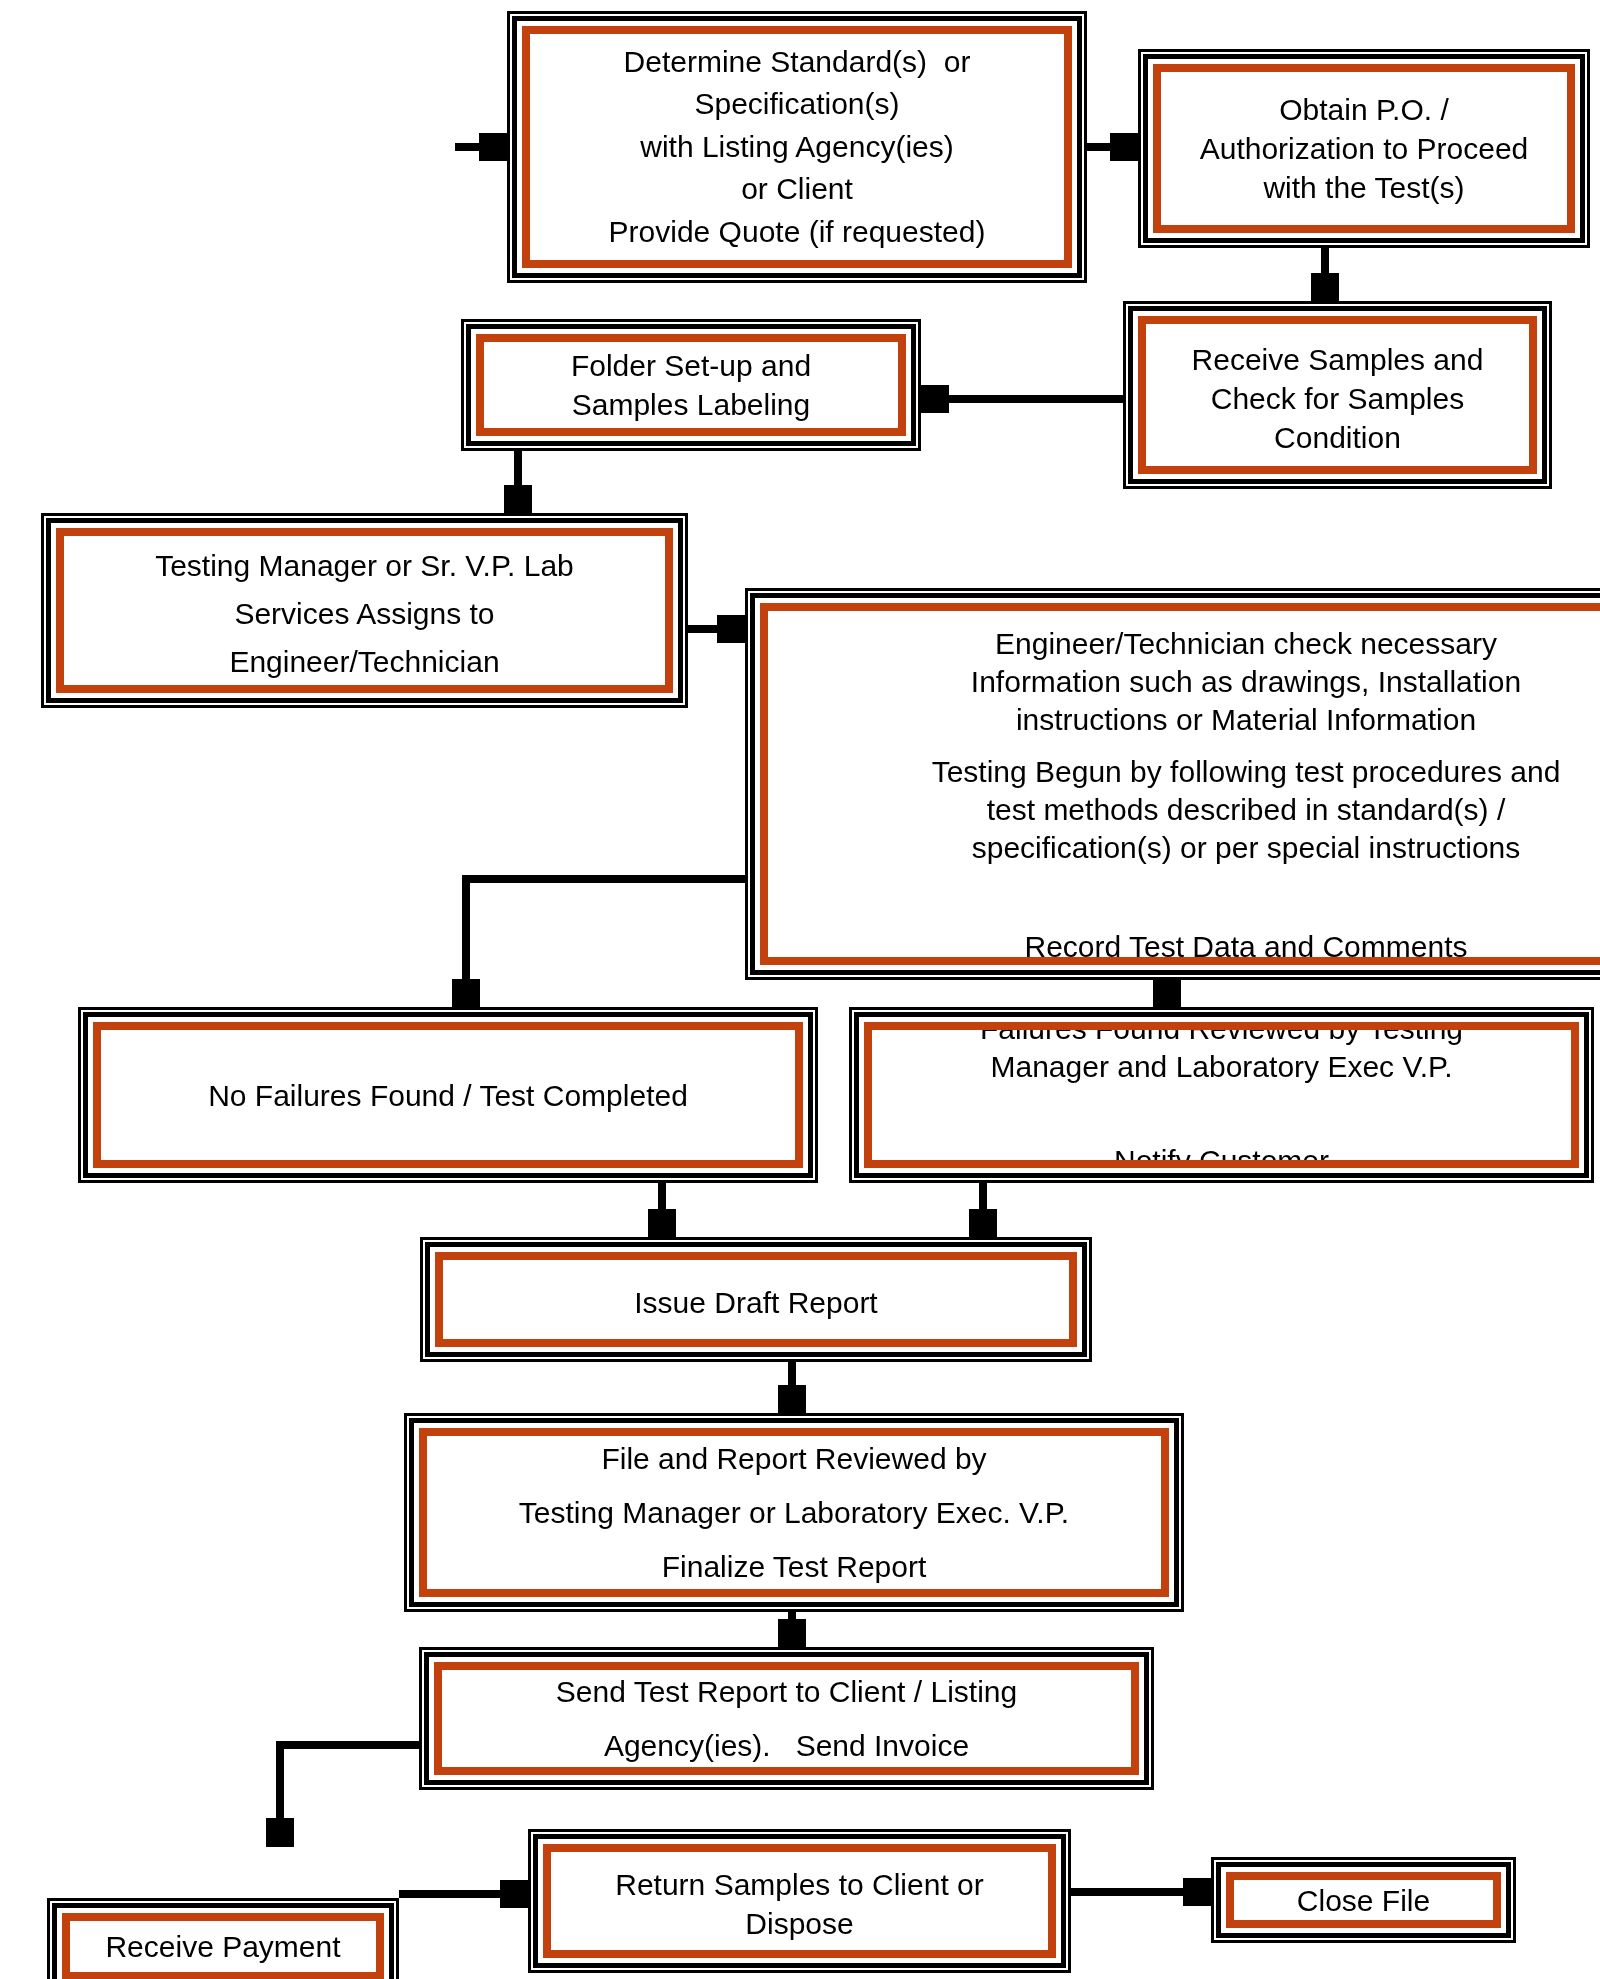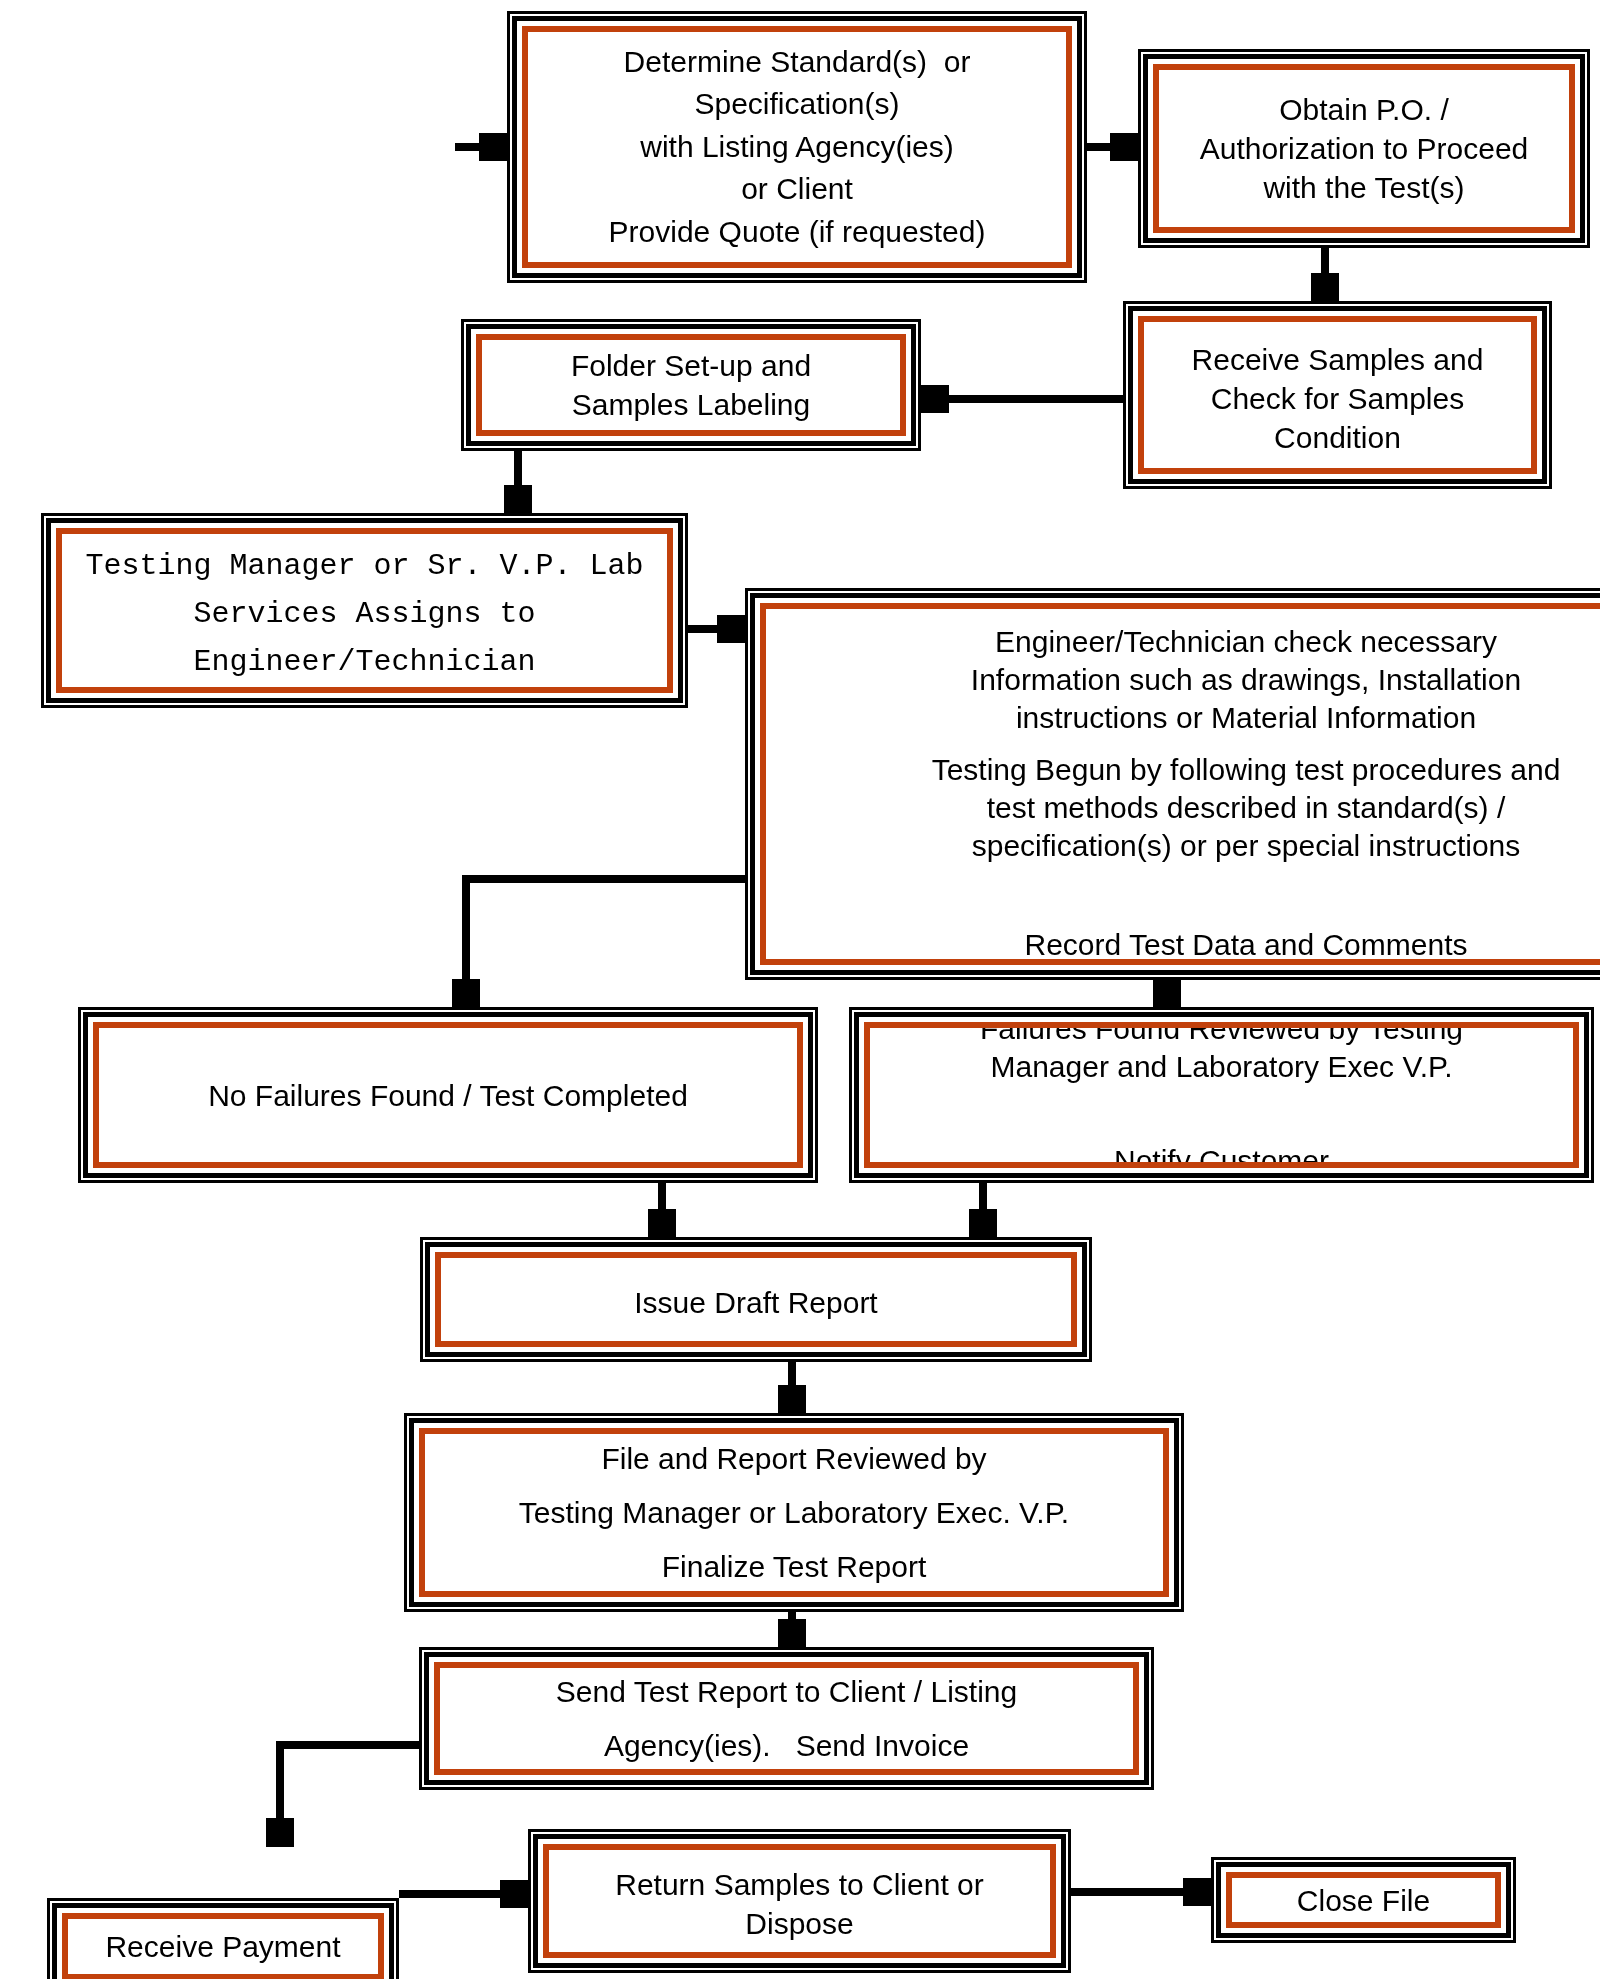--- a/index.html
+++ b/index.html
@@ -28,21 +28,21 @@
     width: 100%;
     height: 100%;
     border: 5px solid #000;
     padding: 5px;
     background: #fff;
   }
   .node-inner {
     box-sizing: border-box;
     width: 100%;
     height: 100%;
-    border: 6px solid #c2410c;
+    border: 8px solid #c2410c;
     display: flex;
     flex-direction: column;
     align-items: center;
     justify-content: center;
     text-align: center;
     overflow: hidden;
     padding: 2px 6px;
   }
   .v-top .node-inner { justify-content: flex-start; }
   .pt8  .node-inner { padding-top: 8px; justify-content: center; }
@@ -138,21 +138,21 @@
 
   <div class="node" style="left:461px; top:319px; width:460px; height:132px;">
     <div class="node-mid">
         <div class="node-inner">
       <span class="lbl">Folder Set-up and
 Samples Labeling</span>
     </div>
       </div>
   </div>
 
-  <div class="node v-top pt8 lh-assign" style="left:41px; top:513px; width:647px; height:195px;font-family:Liberation Mono, monospace;">
+  <div class="node v-top pt8 lh-assign" style="left:41px; top:513px; width:647px; height:195px;">
     <div class="node-mid">
         <div class="node-inner">
       <span class="lbl">Testing Manager or Sr. V.P. Lab
 Services Assigns to
 Engineer/Technician</span>
     </div>
       </div>
   </div>
 
   <div class="node v-top pt14" style="left:745px; top:588px; width:1002px; height:392px;">

